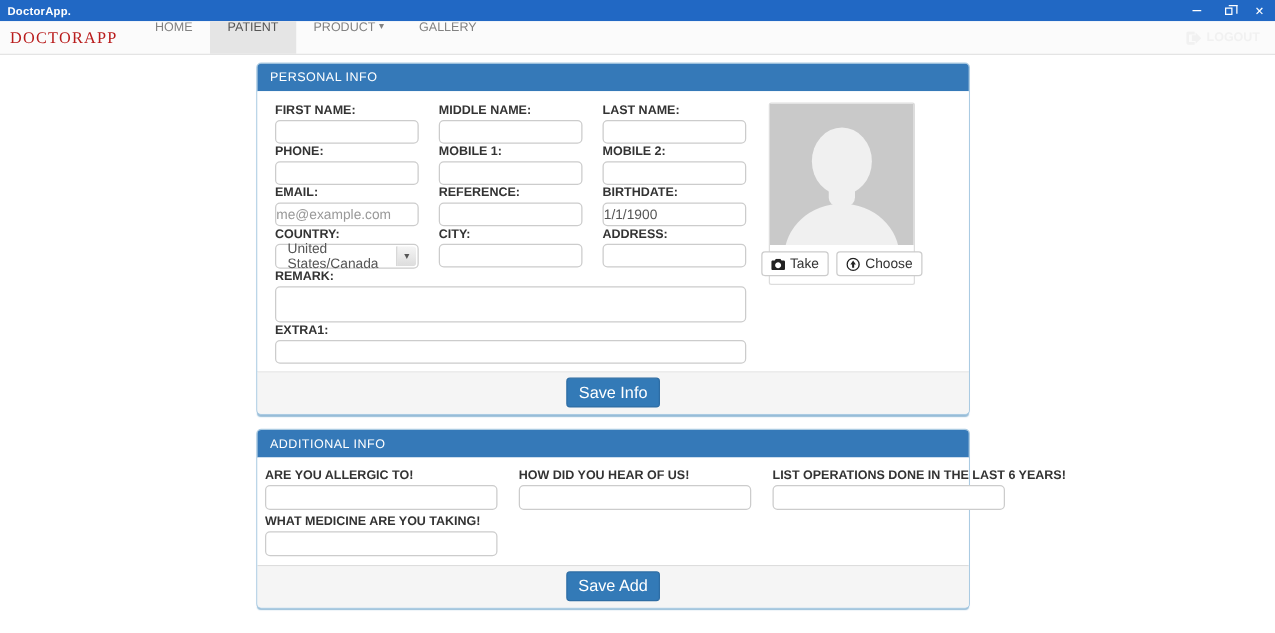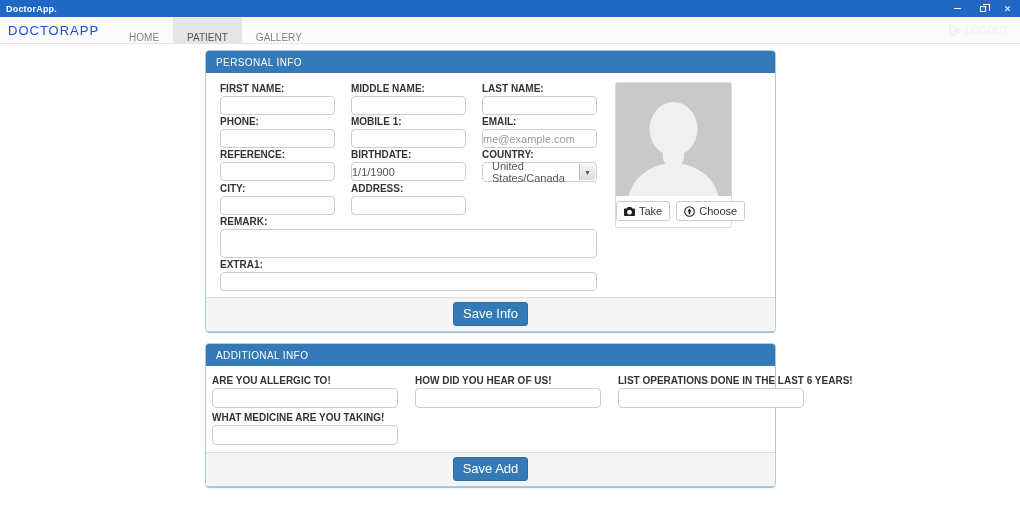--- a/index.html
+++ b/index.html
@@ -37,24 +37,24 @@
   .navbar {
     height: 27px;
     background: #fbfbfb;
     border-bottom: 1px solid #e4e4e4;
     display: flex;
     align-items: stretch;
   }
   .brand {
     display: flex; align-items: center;
     padding: 0 16px 0 8px;
-    font-size: 13px; color: #1d4ed8; letter-spacing: 1px;
+    font-size: 13px; color: #b91c1c; letter-spacing: 1px; font-family: Liberation Serif, serif;
   }
   .nav-item {
-    display: flex; align-items: flex-end; gap: 3px;
+    display: flex; align-items: flex-start; gap: 3px;
     padding: 0 14px;
     font-size: 10px; color: #828282;
     cursor: default;
   }
   .nav-item.active { background: #e5e5e5; color: #555; }
   .nav-caret { font-size: 8px; line-height: 1; }
   .nav-right {
     margin-left: auto;
     display: flex; align-items: center; gap: 4px;
     padding-right: 12px;
@@ -155,21 +155,21 @@
     border-left: 1px solid #bbb;
     border-radius: 0 3px 3px 0;
     display: flex; align-items: center; justify-content: center;
     font-size: 7px; color: #555;
   }
 
   
   .photo-col { margin-left: 18px; width: 117px; }
   .thumb { border: 1px solid #ddd; border-radius: 2px; background: #fff; }
   .avatar-box { width: 115px; height: 113px; display: block; }
-  .photo-btns { display: flex; gap: 6px; padding: 5px 0 6px; }
+  .photo-btns { display: flex; gap: 6px; justify-content: center; padding: 5px 0 6px; }
 
   
   .p-body2 { padding: 8px 6px 7px; background: #fff; }
   .grid2 {
     display: grid;
     grid-template-columns: 186px 186px 186px;
     column-gap: 17px;
   }
   .fg2 { display: flex; flex-direction: column; }
   .fg2 label { font-size: 10px; font-weight: bold; color: #333; margin: 1px 0 2px; white-space: nowrap; }
@@ -192,20 +192,24 @@
 
 <div class="navbar">
   <span class="brand">DOCTORAPP</span>
   <span class="nav-item">
     <span>HOME</span>
   </span>
   <span class="nav-item active">
     <span>PATIENT</span>
   </span>
   <span class="nav-item">
+    <span>PRODUCT</span>
+    <span class="nav-caret">▾</span>
+  </span>
+  <span class="nav-item">
     <span>GALLERY</span>
   </span>
   <span class="nav-right">
     <svg width="12" height="11" viewBox="0 0 16 14">
       <path d="M9 0 H2 C.9 0 0 .9 0 2 V12 C0 13.1 .9 14 2 14 H9 V11 H3 V3 H9 Z"></path>
       <path d="M10 4 V1 L16 7 L10 13 V10 H6 V4 Z"></path>
     </svg>
     <span>LOGOUT</span>
   </span>
 </div>
@@ -230,20 +234,24 @@
           <label>LAST NAME:</label>
           <input class="tb" type="text" style="">
         </div>
 
         <div class="fg">
           <label>PHONE:</label>
           <input class="tb" type="text" style="">
         </div>
         <div class="fg">
           <label>MOBILE 1:</label>
+          <input class="tb" type="text" style="">
+        </div>
+        <div class="fg">
+          <label>MOBILE 2:</label>
           <input class="tb" type="text" style="">
         </div>
 
         <div class="fg">
           <label>EMAIL:</label>
           <input class="tb" type="text" placeholder="me@example.com" style="">
         </div>
         <div class="fg">
           <label>REFERENCE:</label>
           <input class="tb" type="text" style="">

